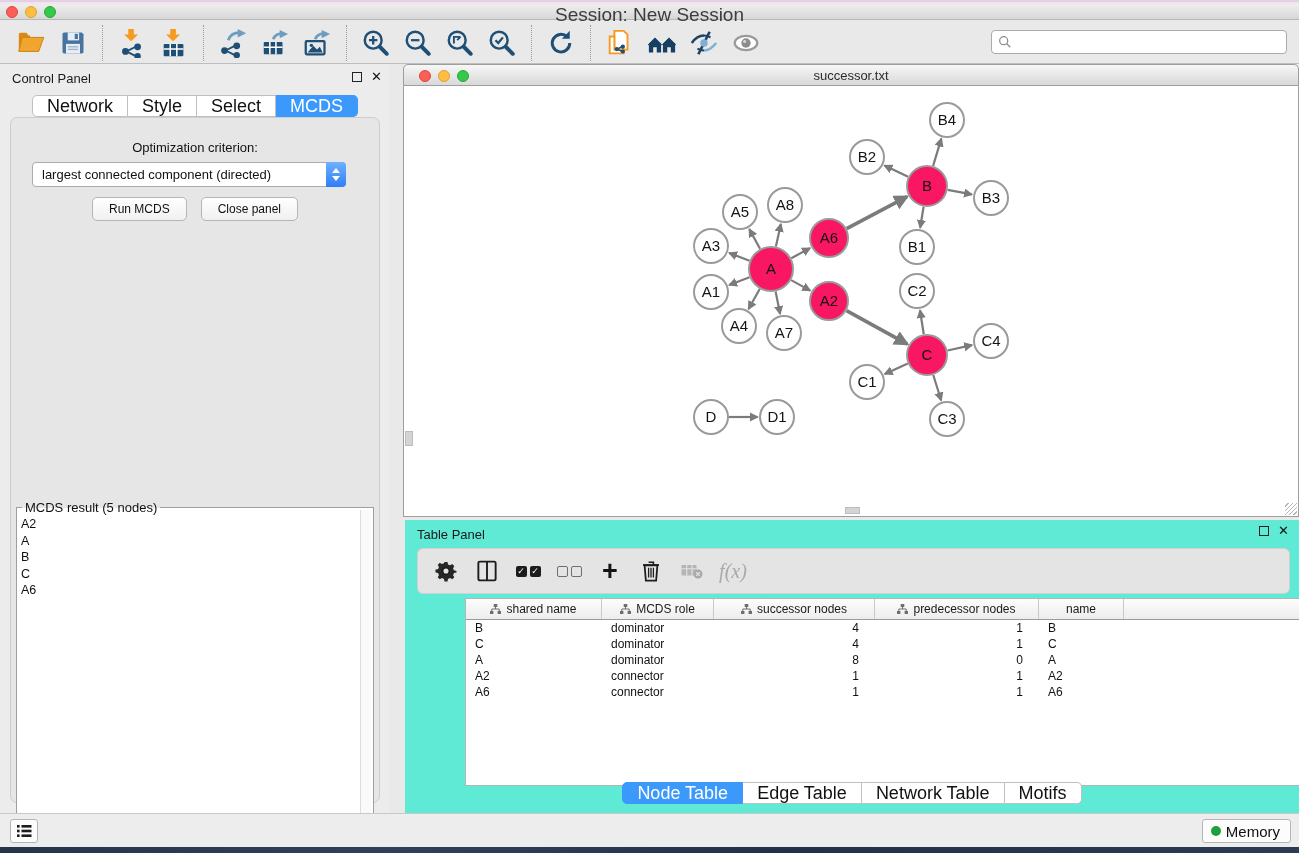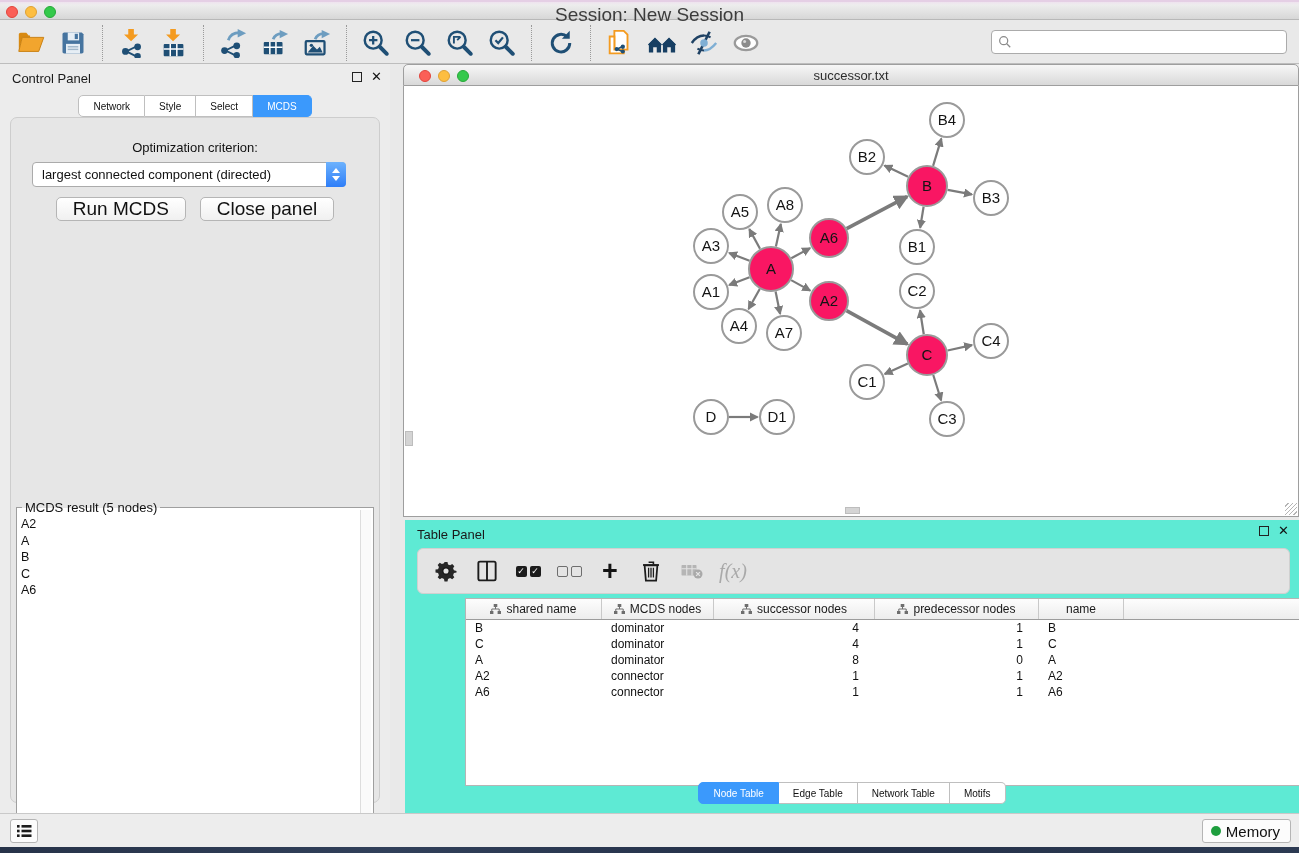--- a/index.html
+++ b/index.html
@@ -29,37 +29,37 @@
   .searchwrap input { border:none; outline:none; flex:1; font-size:12px; background:transparent; height:20px; }
 
   
   .cpanel { position:absolute; left:0; top:64px; width:390px; height:749px; background:#ececec; }
   .panel-head { position:absolute; left:12px; top:7px; font-size:13px; color:#1a1a1a; }
   .panel-ctrls { position:absolute; right:8px; top:8px; display:flex; gap:9px; align-items:center; }
   .float-ico { width:10px; height:10px; border:1.6px solid #222; background:transparent; }
   .close-ico { font-size:13px; font-weight:bold; color:#111; line-height:10px; }
   .cp-tabs { position:absolute; left:0; top:31px; width:100%; display:flex; justify-content:center; z-index:3; }
   .cp-tab, .bt-tab { height:22px; padding:0 14px; background:#fff; border:1px solid #bfbfbf; border-left:none;
-    font-size:10px; color:#111; display:flex; align-items:center; }
+    font-size:18px; color:#111; display:flex; align-items:center; }
   .cp-tab:first-child, .bt-tab:first-child { border-left:1px solid #bfbfbf; border-radius:5px 0 0 5px; }
   .cp-tab:last-child, .bt-tab:last-child { border-radius:0 5px 5px 0; }
   .cp-tab.sel, .bt-tab.sel { background:#3b99fc; color:#fff; border-color:#3b99fc; }
   .cp-inner { position:absolute; left:10px; top:53px; width:370px; height:686px;
     background:#e6e6e6; border:1px solid #cdcdcd; border-radius:7px; }
   .opt-label { position:absolute; left:0; width:100%; top:76px; text-align:center; font-size:13px; color:#111; }
   .selectbox { position:absolute; left:32px; top:98px; width:314px; height:25px; background:#fff;
     border:1px solid #ababab; border-radius:4px; display:flex; align-items:center; }
   .selectbox .val { flex:1; font-size:13px; padding-left:9px; color:#111; white-space:nowrap; }
   .stepper { width:20px; height:25px; margin:-1px -1px -1px 0; border-radius:0 4px 4px 0;
     background:linear-gradient(#6db2fd,#2e7ef8); display:flex; flex-direction:column; align-items:center; justify-content:center; gap:3px; }
   .tri-up { width:0; height:0; border-left:4px solid transparent; border-right:4px solid transparent; border-bottom:5px solid #fff; }
   .tri-dn { width:0; height:0; border-left:4px solid transparent; border-right:4px solid transparent; border-top:5px solid #fff; }
   .btnrow { position:absolute; left:0; width:100%; top:133px; display:flex; justify-content:center; gap:14px; }
   .pushbtn { height:24px; padding:4px 16px; background:linear-gradient(#ffffff,#f0f0f0);
-    border:1px solid #b5b5b5; border-radius:5px; font-size:19px; color:#111; display:flex; align-items:center; }
+    border:1px solid #b5b5b5; border-radius:5px; font-size:12px; color:#111; display:flex; align-items:center; }
   .resultbox { position:absolute; left:6px; top:390px; width:358px; height:341px; background:#fff; border:1px solid #9f9f9f; }
   .result-legend { position:absolute; left:5px; top:-8px; padding:0 3px; font-size:13px; color:#111;
     background:linear-gradient(#e6e6e6 50%, #ffffff 50%); }
   .result-list { position:absolute; left:4px; top:8px; right:16px; bottom:4px; font-size:12.5px; color:#111; line-height:16.5px; }
   .result-scroll { position:absolute; right:2px; top:2px; bottom:2px; width:11px; background:#fafafa; border-left:1px solid #ddd; }
 
   
   .netwin { position:absolute; left:403px; top:64px; width:896px; height:453px; }
   .net-titlebar { position:absolute; left:0; top:0; width:100%; height:22px;
     background:linear-gradient(#f7f7f7,#d9d9d9); border:1px solid #9e9e9e; border-radius:5px 5px 0 0; }
@@ -502,21 +502,21 @@
             </svg>
             <span>shared name</span>
           </div>
           <div class="th" style="width: 112px;">
             <svg width="11" height="10" viewBox="0 0 11 10">
               <rect x="3.7" y="0" width="3.6" height="3" fill="#6e6e6e"></rect>
               <path d="M5.5 3v2M1.8 7V5h7.4v2" stroke="#6e6e6e" stroke-width="1" fill="none"></path>
               <rect x="0" y="7" width="3.4" height="3" fill="#6e6e6e"></rect>
               <rect x="7.6" y="7" width="3.4" height="3" fill="#6e6e6e"></rect>
             </svg>
-            <span>MCDS nodes</span>
+            <span>MCDS role</span>
           </div>
           <div class="th" style="width: 161px;">
             <svg width="11" height="10" viewBox="0 0 11 10">
               <rect x="3.7" y="0" width="3.6" height="3" fill="#6e6e6e"></rect>
               <path d="M5.5 3v2M1.8 7V5h7.4v2" stroke="#6e6e6e" stroke-width="1" fill="none"></path>
               <rect x="0" y="7" width="3.4" height="3" fill="#6e6e6e"></rect>
               <rect x="7.6" y="7" width="3.4" height="3" fill="#6e6e6e"></rect>
             </svg>
             <span>successor nodes</span>
           </div>

